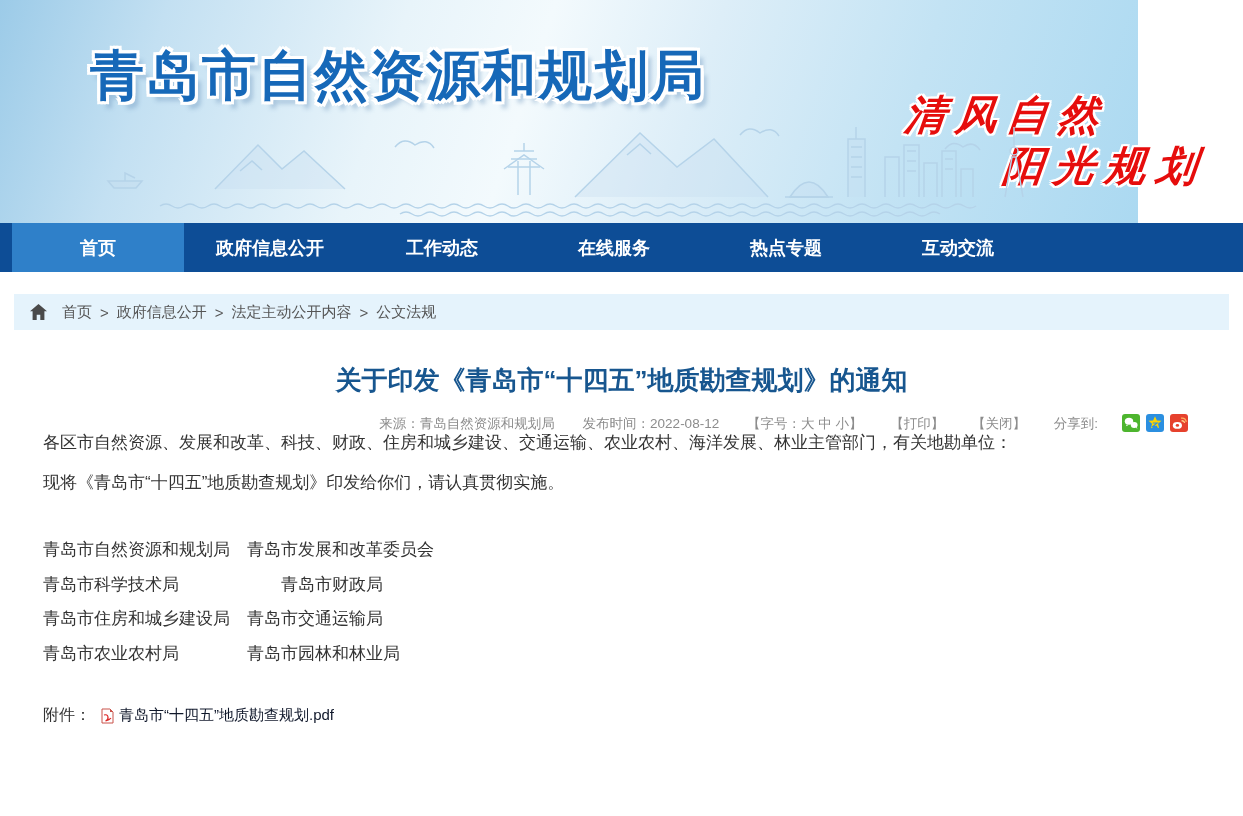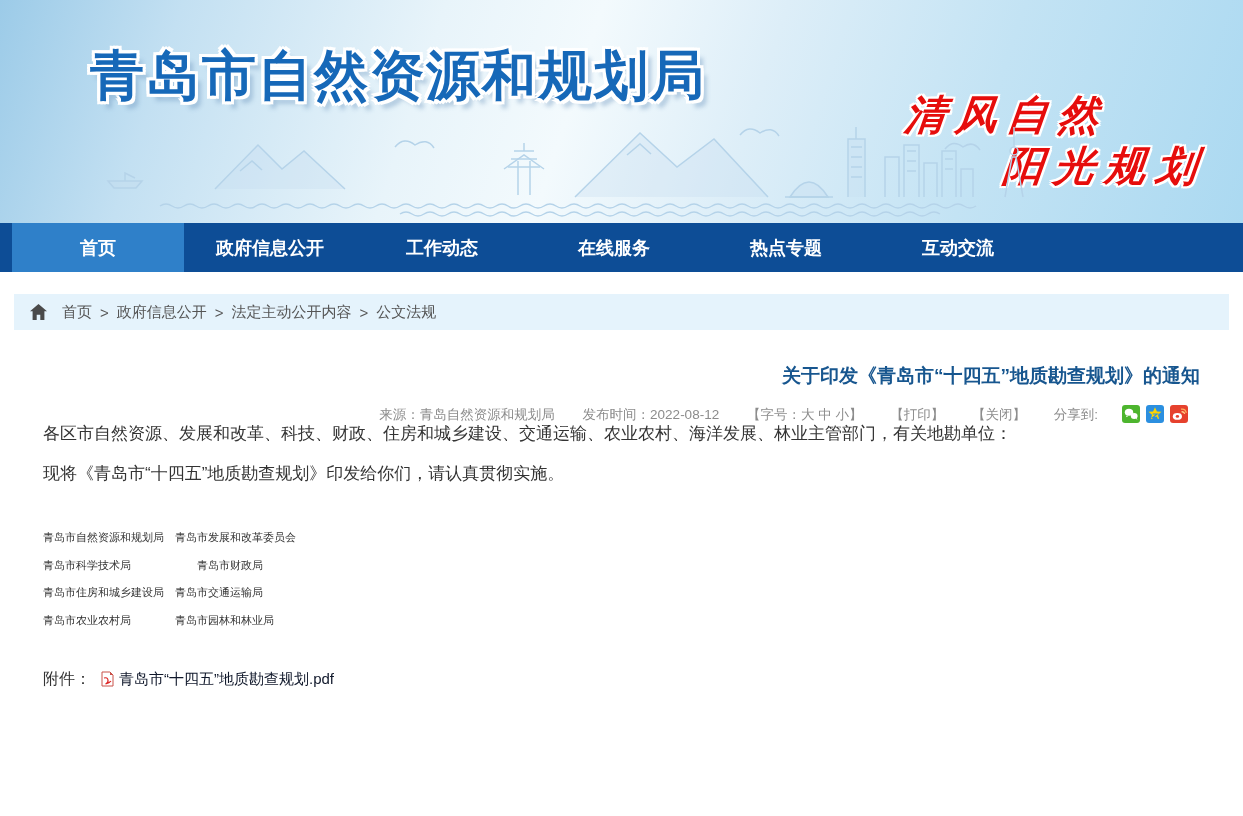--- a/index.html
+++ b/index.html
@@ -5,21 +5,21 @@
   * { box-sizing: border-box; }
   html,body { margin:0; padding:0; }
   body {
     width:1243px; height:816px; overflow:hidden;
     background:#ffffff;
     font-family:"Liberation Sans","DejaVu Sans",sans-serif;
   }
 
   
   .header {
-    position:relative; width:1243px; height:223px;
+    position:relative; width:1138px; height:223px;
     background:
       linear-gradient(108deg,
         #9ccbe8 0%, #c3e0f2 14%, #e8f4fa 34%, #f3fafd 46%,
         #ddeef8 60%, #c3e3f4 78%, #abd9f1 100%);
   }
   .site-title {
     position:absolute; left:90px; top:40px;
     font-size:54px; font-weight:bold; letter-spacing:2px;
     color:#1668b8;
     text-shadow:
@@ -59,38 +59,38 @@
     display:flex; align-items:center; padding-left:15px;
     font-size:15px; color:#555;
   }
   .breadcrumb .home-ic { margin-right:14px; display:flex; align-items:center; }
   .breadcrumb .sep { margin:0 8px; color:#555; }
   .crumb { cursor:pointer; }
 
   
   .content { padding:0 43px; }
   .article-title {
-    margin:33px 0 0 0; text-align:right;
-    font-size:19px; font-weight:bold; color:#17568f;
+    margin:33px 0 0 0; text-align:center;
+    font-size:26px; font-weight:bold; color:#17568f;
   }
   .meta {
     margin-top:16px; text-align:right;
     font-size:13.5px; color:#8c8c8c; white-space:nowrap;
   }
   .meta span { margin:0 12px; }
   .meta .clickable { cursor:pointer; }
   .share-icons { display:inline-flex; gap:6px; vertical-align:-4px; margin-left:4px; }
   .share-icons svg { cursor:pointer; }
 
   .article-body { }
   .body-para {
     margin:0 0 20px 0; font-size:17px; color:#333; line-height:1.15;
   }
   .dept-list { margin-top:48px; }
-  .dept-row { margin:0 0 15px 0; font-size:11px; color:#333; line-height:1.15; }
+  .dept-row { margin:0 0 15px 0; font-size:17px; color:#333; line-height:1.15; }
 
   .attachment {
     margin-top:42px; font-size:16px; color:#333;
     display:flex; align-items:center;
   }
   .attachment .pdf-ic { margin:0 5px 0 10px; display:flex; }
   .attachment a.file-link {
     color:#0f172a; text-decoration:none; font-size:15px; cursor:pointer;
   }
 </style>

